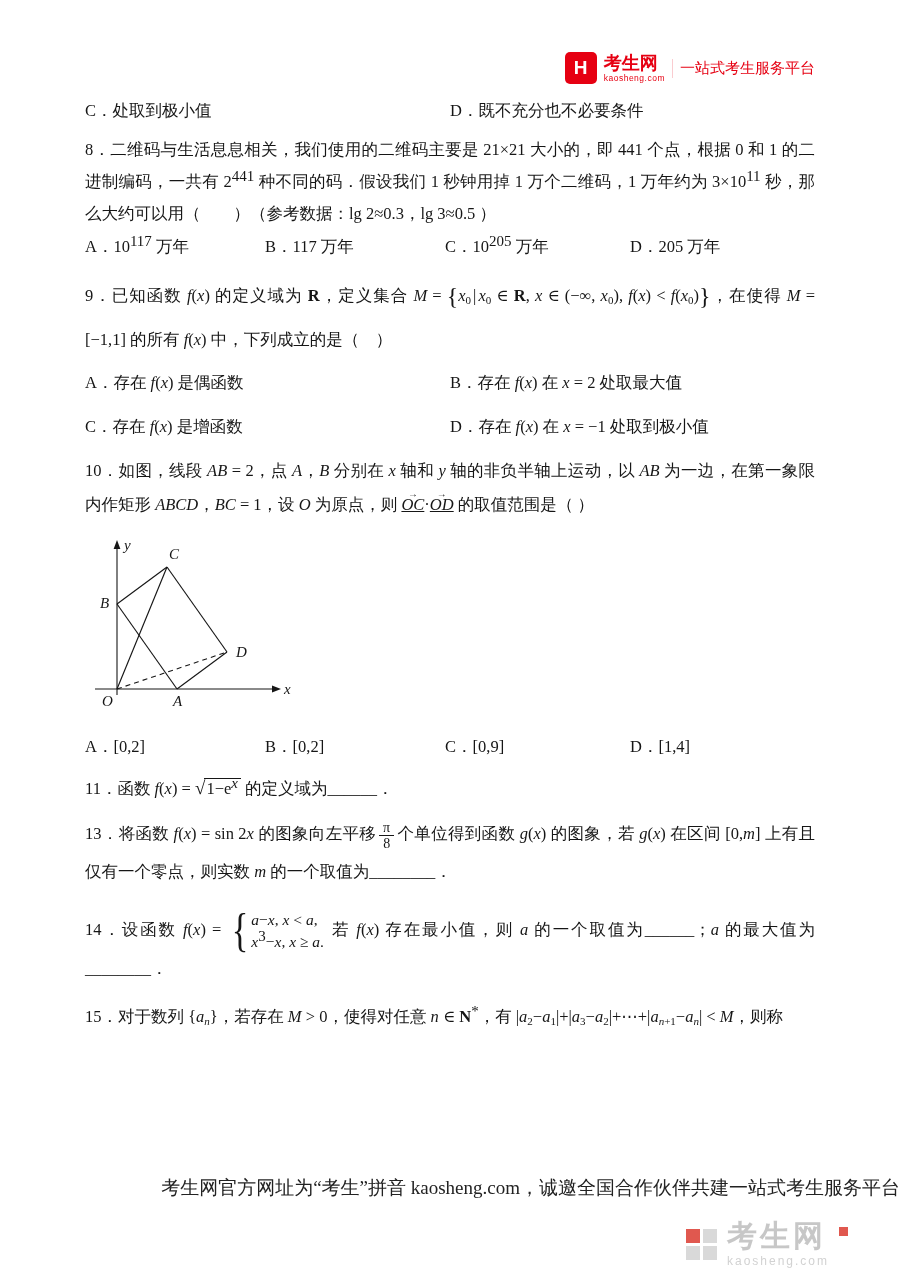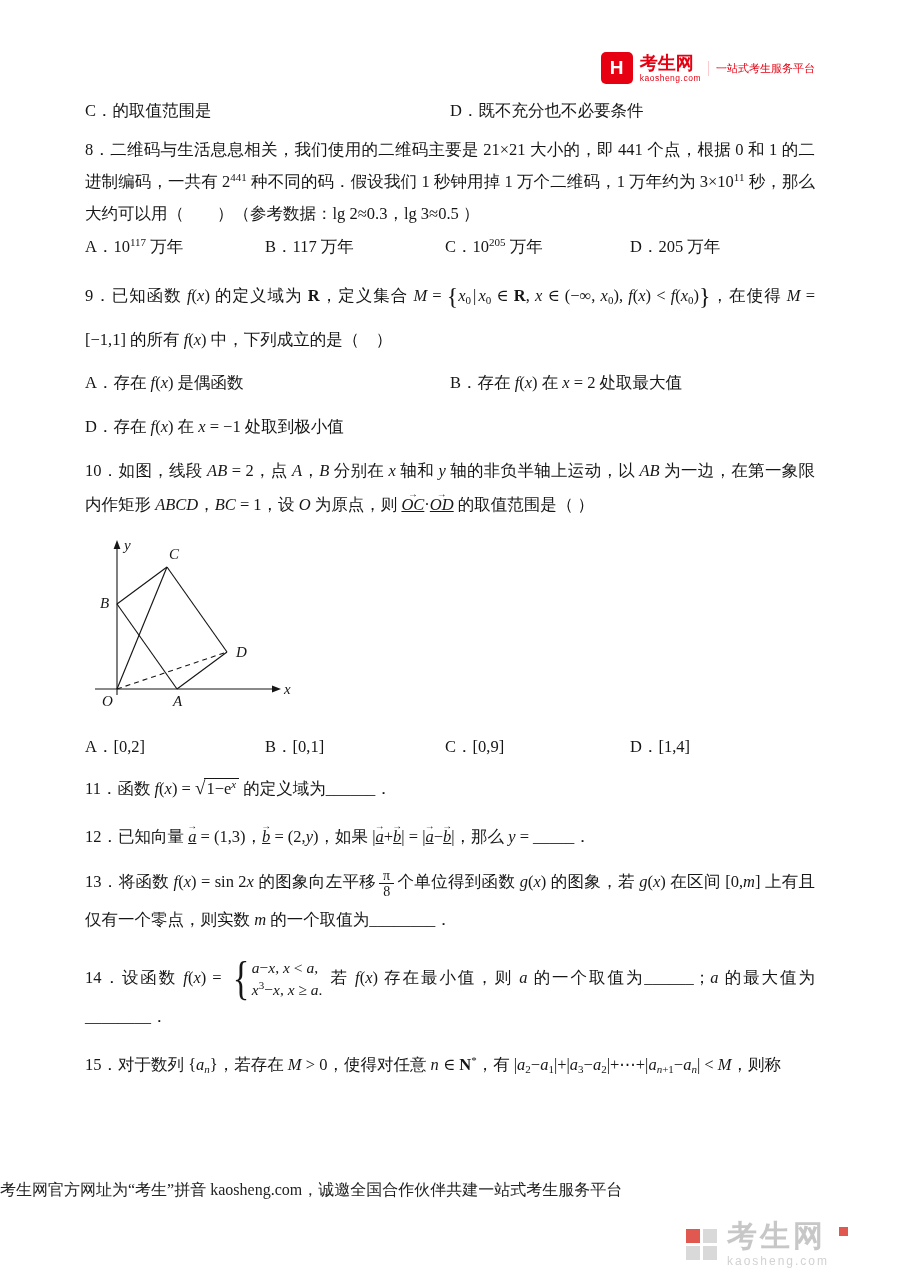--- a/index.html
+++ b/index.html
@@ -17,38 +17,38 @@
   
   .brand { position:absolute; top:52px; right:85px; display:flex; align-items:center; gap:7px; }
   .brand-icon {
     width:32px; height:32px; background:#e60012; border-radius:5px;
     color:#fff; display:flex; align-items:center; justify-content:center;
     font-family:"Liberation Sans",sans-serif; font-weight:bold; font-size:19px;
   }
   .brand-text { display:flex; flex-direction:column; line-height:1; }
   .brand-name { color:#e60012; font-weight:bold; font-size:18px; font-family:"Liberation Sans",sans-serif; }
   .brand-domain { color:#e60012; font-size:8.5px; font-family:"Liberation Sans",sans-serif; letter-spacing:.5px; margin-top:2px; }
-  .brand-tag { color:#e60012; font-size:11px; padding-left:7px; border-left:1px solid #e6001233;text-align:right; }
+  .brand-tag { color:#e60012; font-size:15px; padding-left:7px; border-left:1px solid #e6001233;text-align:right; }
 
   
   .para { margin:0; font-size:16.5px; line-height:32px; text-align:justify; }
   .lh46 { line-height:44px; }
   .lh35 { line-height:34px; }
   .lh38 { line-height:38px;font-family:Liberation Serif, serif; }
   .row2 { display:grid; grid-template-columns:365px 1fr; font-size:16.5px; }
   .row4 { display:grid; grid-template-columns:180px 180px 185px 1fr; font-size:16.5px; }
   .sec-title { font-size:17.5px; font-weight:bold; margin:0; }
 
   .mt6{margin-top:6px}.mt8{margin-top:18px}.mt10{margin-top:10px}.mt12{margin-top:12px}
   .mt14{margin-top:14px}.mt16{margin-top:16px}.mt18{margin-top:18px}
   .mt22{margin-top:22px}
 
   
   i { font-style:italic; }
-  sup { font-size:11px; vertical-align:6px; line-height:0; }
+  sup { font-size:15px; vertical-align:6px; line-height:0; }
   sub { font-size:11px; vertical-align:-3px; line-height:0; }
   .bb { font-size:1.45em; vertical-align:-0.14em; line-height:0; }
   .sv { padding:0 2px; }
   .vec { position:relative; display:inline-block; line-height:1;text-decoration:underline; }
   .vec::after { content:"\2192"; position:absolute; left:50%; top:-0.78em; transform:translateX(-50%);
                 font-size:0.6em; font-style:normal; }
   .sq { font-size:1.15em; }
   .rad { border-top:1.2px solid #161616; padding:0 3px 0 2px; margin-left:-1px; }
   .frac { display:inline-block; vertical-align:-0.65em; text-align:center; line-height:1.08;
           font-size:14px; margin:0 3px; }
@@ -61,22 +61,22 @@
 
   
   .fig-wrap { margin:12px 0 0 2px; }
   .fig .ax { stroke:#161616; stroke-width:1.1; fill:none; }
   .fig .axh { fill:#161616; }
   .fig .edge { stroke:#161616; stroke-width:1.15; fill:none; }
   .fig .dash { stroke:#161616; stroke-width:1.1; fill:none; stroke-dasharray:5 4; }
   .fig text { font-family:"Liberation Serif","DejaVu Serif",serif; font-style:italic; font-size:15px; fill:#161616; }
 
   
-  .footer { position:absolute; left:0; bottom:72px; width:100%; text-align:left;
-            font-size:16px; color:#222; }
+  .footer { position:absolute; left:0; bottom:72px; width:100%; text-align:right;
+            font-size:19px; color:#222; }
   .wm { position:absolute; right:52px; bottom:6px; display:flex; align-items:center; gap:10px; }
   .wm-icon { display:grid; grid-template-columns:14px 14px; grid-template-rows:14px 14px; gap:3px; }
   .wm-icon .t { background:#d9d9d9; }
   .wm-icon .t.red { background:#e0584f; }
   .wm-body { display:flex; flex-direction:column; line-height:1; }
   .wm-name { font-size:30px; font-weight:bold; color:#c7c7c7; letter-spacing:3px;
              font-family:"Liberation Sans",sans-serif; }
   .wm-domain { font-size:12px; color:#d2d2d2; letter-spacing:2px; margin-top:4px;
                font-family:"Liberation Sans",sans-serif; }
   .wm-dot { width:9px; height:9px; background:#e0584f; margin-bottom:26px; }
@@ -91,38 +91,39 @@
       <span>H</span>
     </div>
     <div class="brand-text">
       <span class="brand-name">考生网</span>
       <span class="brand-domain">kaosheng.com</span>
     </div>
     <div class="brand-tag">一站式考生服务平台</div>
   </div>
 
   <div class="row2">
-    <span>C．的取值范围是</span>
+    <span>C．处取到极小值</span>
     <span>D．既不充分也不必要条件</span>
   </div>
 
   <p class="para mt12">8．二维码与生活息息相关，我们使用的二维码主要是 21×21 大小的，即 441 个点，根据 0 和 1 的二进制编码，一共有 2<sup>441</sup> 种不同的码．假设我们 1 秒钟用掉 1 万个二维码，1 万年约为 3×10<sup>11</sup> 秒，那么大约可以用（　　）（参考数据：lg 2≈0.3，lg 3≈0.5 ）</p>
   <div class="row4 mt6">
     <span>A．10<sup>117</sup> 万年</span>
     <span>B．117 万年</span>
     <span>C．10<sup>205</sup> 万年</span>
     <span>D．205 万年</span>
   </div>
 
   <p class="para lh46 mt16">9．已知函数 <i>f</i>(<i>x</i>) 的定义域为 <b>R</b>，定义集合 <i>M</i> = <span class="bb">{</span><i>x</i><sub>0</sub><span class="sv">|</span><i>x</i><sub>0</sub> ∈ <b>R</b>, <i>x</i> ∈ (−∞, <i>x</i><sub>0</sub>), <i>f</i>(<i>x</i>) &lt; <i>f</i>(<i>x</i><sub>0</sub>)<span class="bb">}</span>，在使得 <i>M</i> = [−1,1] 的所有 <i>f</i>(<i>x</i>) 中，下列成立的是（　）</p>
   <div class="row2 mt10">
     <span>A．存在 <i>f</i>(<i>x</i>) 是偶函数</span>
     <span>B．存在 <i>f</i>(<i>x</i>) 在 <i>x</i> = 2 处取最大值</span>
   </div>
   <div class="row2 mt22">
+    <span>C．存在 <i>f</i>(<i>x</i>) 是增函数</span>
     <span>D．存在 <i>f</i>(<i>x</i>) 在 <i>x</i> = −1 处取到极小值</span>
   </div>
 
   <p class="para lh35 mt16">10．如图，线段 <i>AB</i> = 2，点 <i>A</i>，<i>B</i> 分别在 <i>x</i> 轴和 <i>y</i> 轴的非负半轴上运动，以 <i>AB</i> 为一边，在第一象限内作矩形 <i>ABCD</i>，<i>BC</i> = 1，设 <i>O</i> 为原点，则 <span class="vec"><i>OC</i></span>·<span class="vec"><i>OD</i></span> 的取值范围是（ ）</p>
 
   <div class="fig-wrap">
     <svg class="fig" width="212" height="182" viewBox="0 0 212 182">
 
       <line class="ax" x1="30" y1="161" x2="30" y2="12"></line>
       <polygon class="axh" points="30,6 26.6,15 33.4,15"></polygon>
@@ -142,28 +143,27 @@
       <text x="15" y="172">O</text>
       <text x="86" y="172">A</text>
       <text x="13" y="74">B</text>
       <text x="82" y="25">C</text>
       <text x="149" y="123">D</text>
     </svg>
   </div>
 
   <div class="row4 mt16">
     <span>A．[0,2]</span>
-    <span>B．[0,1]</span>
+    <span>B．[0,2]</span>
     <span>C．[0,9]</span>
     <span>D．[1,4]</span>
   </div>
 
 
   <p class="para mt14">11．函数 <i>f</i>(<i>x</i>) = <span class="sq">√</span><span class="rad">1−e<sup><i>x</i></sup></span> 的定义域为______．</p>
-  <p class="para mt16">12．已知向量 <span class="vec"><i>a</i></span> = (1,3)，<span class="vec"><i>b</i></span> = (2,<i>y</i>)，如果 |<span class="vec"><i>a</i></span>+<span class="vec"><i>b</i></span>| = |<span class="vec"><i>a</i></span>−<span class="vec"><i>b</i></span>|，那么 <i>y</i> = _____．</p>
   <p class="para lh38 mt10">13．将函数 <i>f</i>(<i>x</i>) = sin 2<i>x</i> 的图象向左平移<span class="frac"><span class="fn">π</span><span class="fd">8</span></span>个单位得到函数 <i>g</i>(<i>x</i>) 的图象，若 <i>g</i>(<i>x</i>) 在区间 [0,<i>m</i>] 上有且仅有一个零点，则实数 <i>m</i> 的一个取值为________．</p>
   <p class="para mt8">14．设函数 <i>f</i>(<i>x</i>) = <span class="cases">
         <span class="cbrace">{</span>
         <span class="crows">
           <span class="crow"><i>a</i>−<i>x</i>, <i>x</i> &lt; <i>a</i>,</span>
           <span class="crow"><i>x</i><sup>3</sup>−<i>x</i>, <i>x</i> ≥ <i>a</i>.</span>
         </span>
       </span> 若 <i>f</i>(<i>x</i>) 存在最小值，则 <i>a</i> 的一个取值为______；<i>a</i> 的最大值为________．</p>
   <p class="para mt16">15．对于数列 {<i>a<sub>n</sub></i>}，若存在 <i>M</i> &gt; 0，使得对任意 <i>n</i> ∈ <b>N</b><sup>*</sup>，有 |<i>a</i><sub>2</sub>−<i>a</i><sub>1</sub>|+|<i>a</i><sub>3</sub>−<i>a</i><sub>2</sub>|+⋯+|<i>a</i><sub><i>n</i>+1</sub>−<i>a<sub>n</sub></i>| &lt; <i>M</i>，则称</p>
 

